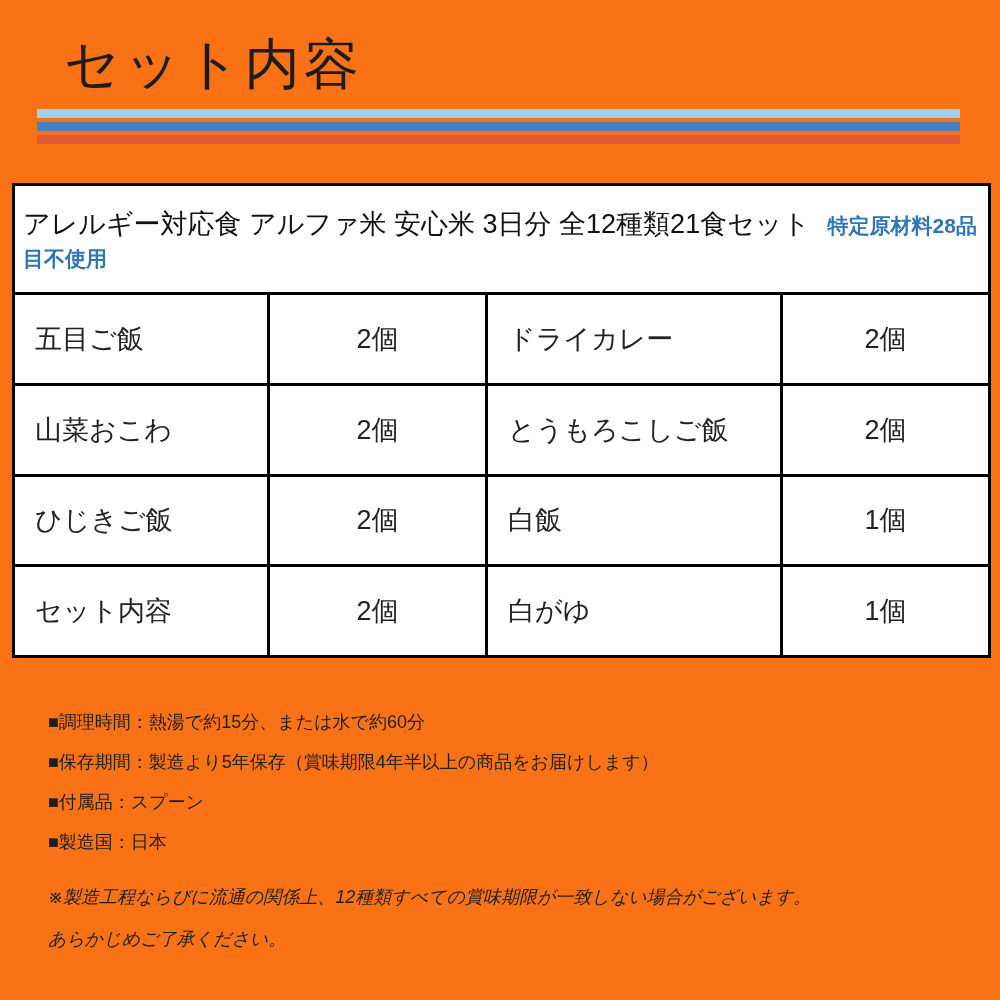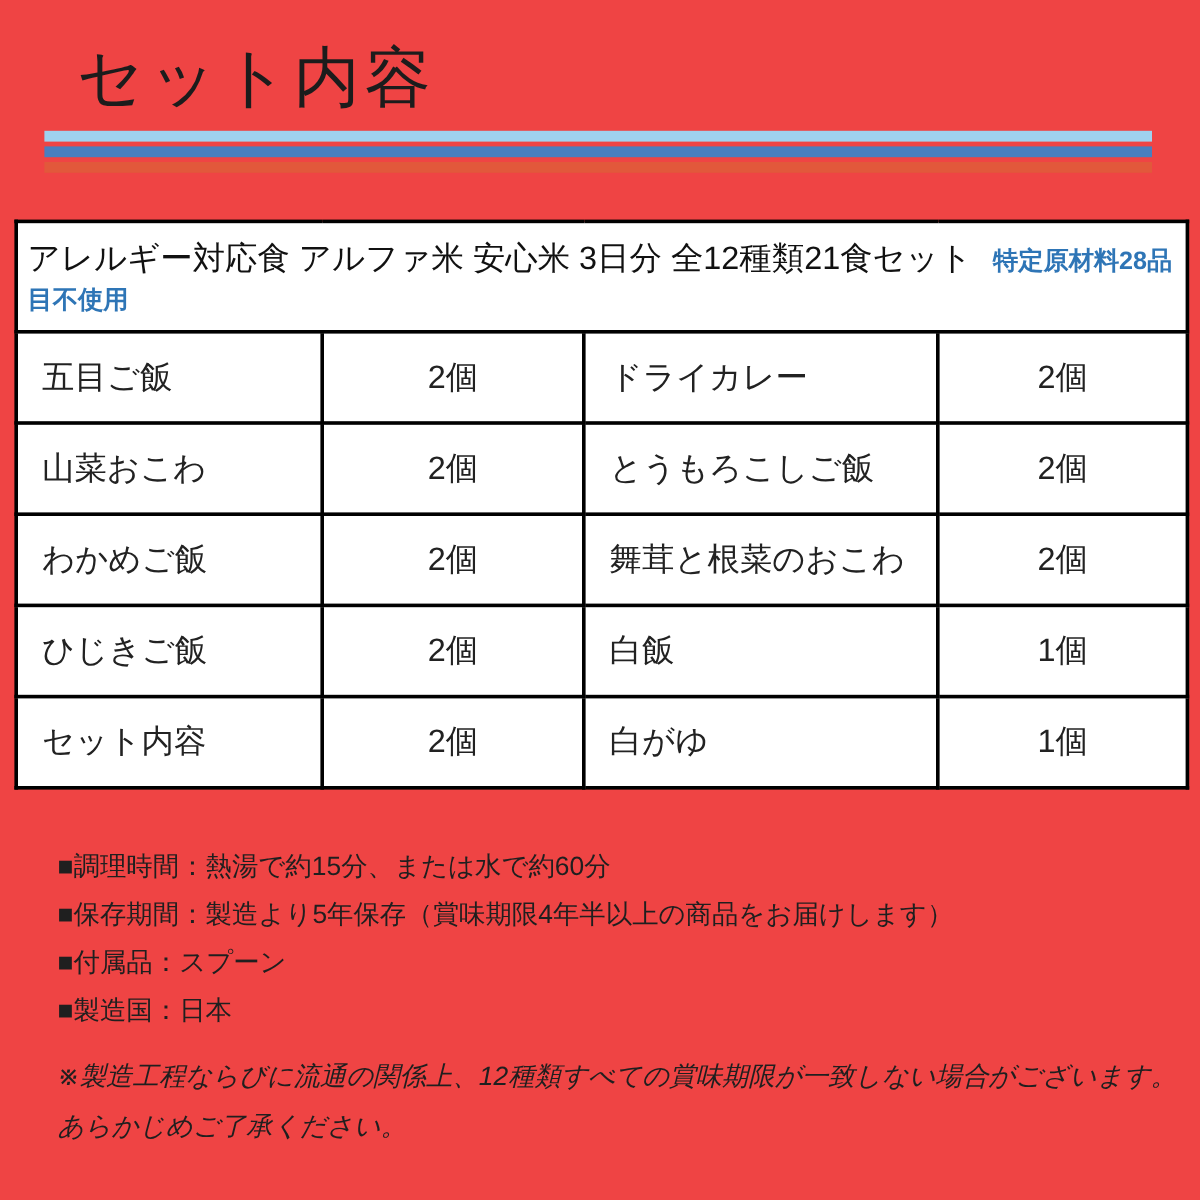--- a/index.html
+++ b/index.html
@@ -9,21 +9,21 @@
     width: 1000px;
     height: 1000px;
     font-family: "Liberation Sans", "DejaVu Sans", sans-serif;
     color: #1f1f1f;
     overflow: hidden;
   }
   .canvas {
     position: relative;
     width: 1000px;
     height: 1000px;
-    background: #ef4444;
+    background: #f97316;
   }
   .page-title {
     position: absolute;
     left: 64px;
     top: 28px;
     font-size: 55px;
     font-weight: 500;
     letter-spacing: 4px;
     color: #1c1c1c;
   }
@@ -78,21 +78,21 @@
   }
   td.qty-cell {
     text-align: center;
     vertical-align: middle;
   }
   .notes {
     position: absolute;
     left: 48px;
     top: 702px;
     width: 940px;
-    font-size: 22px;
+    font-size: 18px;
     color: #1f1f1f;
   }
   .note-line {
     line-height: 40px;
     height: 40px;
     white-space: nowrap;
   }
   .disclaimer {
     margin-top: 14px;
     font-style: italic;
@@ -135,26 +135,20 @@
       <td class="item-cell">ドライカレー</td>
       <td class="qty-cell">2個</td>
     </tr>
     <tr style="height:68px">
       <td class="item-cell">山菜おこわ</td>
       <td class="qty-cell">2個</td>
       <td class="item-cell">とうもろこしご飯</td>
       <td class="qty-cell">2個</td>
     </tr>
     <tr style="height:68px">
-      <td class="item-cell">わかめご飯</td>
-      <td class="qty-cell">2個</td>
-      <td class="item-cell">舞茸と根菜のおこわ</td>
-      <td class="qty-cell">2個</td>
-    </tr>
-    <tr style="height:68px">
       <td class="item-cell">ひじきご飯</td>
       <td class="qty-cell">2個</td>
       <td class="item-cell">白飯</td>
       <td class="qty-cell">1個</td>
     </tr>
     <tr style="height:68px">
       <td class="item-cell">セット内容</td>
       <td class="qty-cell">2個</td>
       <td class="item-cell">白がゆ</td>
       <td class="qty-cell">1個</td>

